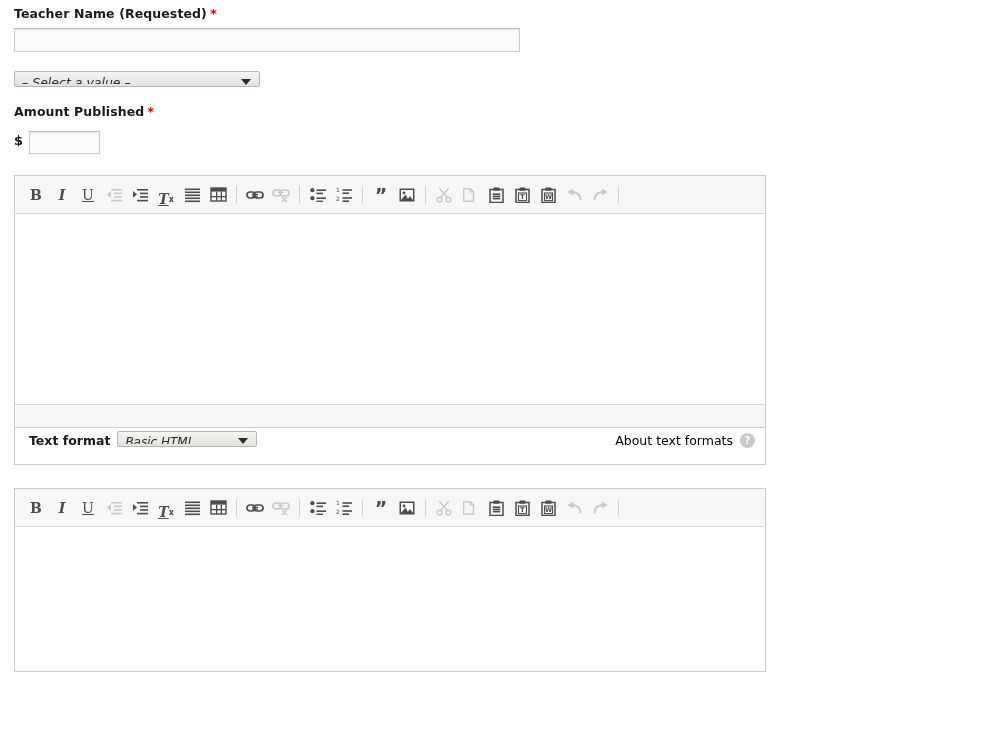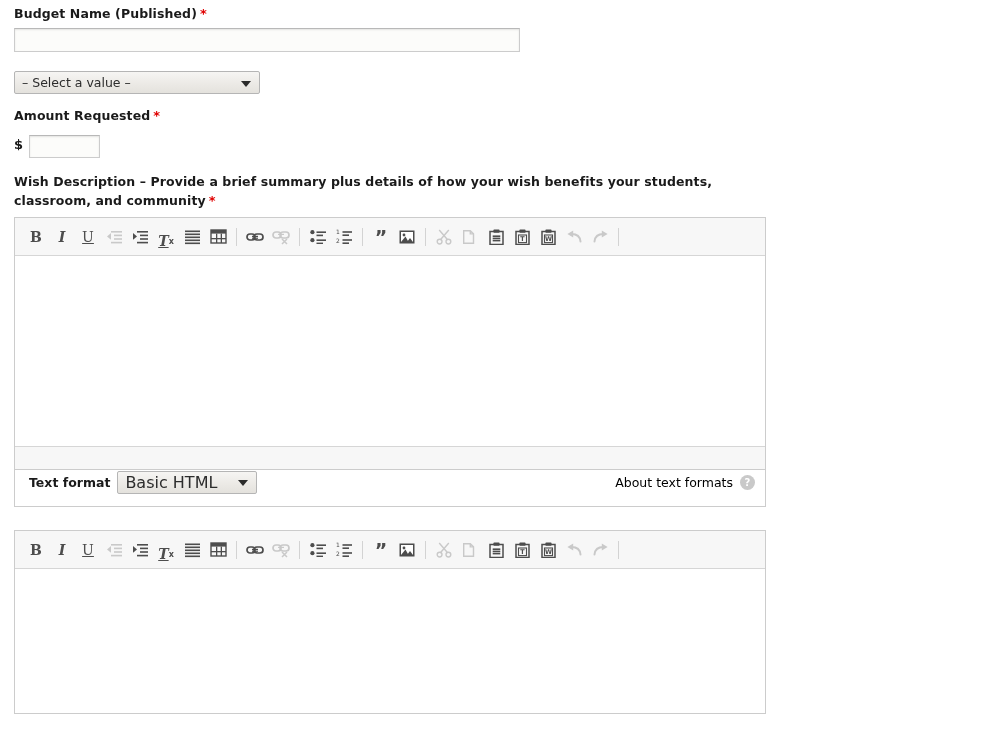--- a/index.html
+++ b/index.html
@@ -80,35 +80,36 @@
   .select-wrap {
     position: relative;
     display: inline-block;
     margin-top: 6px;
   }
   .styled-select {
     box-sizing: border-box;
     -webkit-appearance: none;
     -moz-appearance: none;
     appearance: none;
-    height: 23px;
+    height: 16px;
     width: 246px;
     padding: 1px 26px 2px 7px;
     border: 1px solid #b5b5b5;
     border-radius: 2px;
     background: linear-gradient(to bottom, #f6f5f3 0%, #eceae6 55%, #e4e2dd 100%);
     font-family: "DejaVu Sans", "Liberation Sans", sans-serif;
     font-size: 12.5px;
     color: #2c2c2c;
     line-height: 19px;
     outline: none;
+    font-style: italic;
   }
   .styled-select.small {
     width: 140px;
-    font-size: 16px;
+    font-size: 12px;
     padding-right: 24px;
   }
   .select-arrow {
     position: absolute;
     right: 9px;
     top: 50%;
     margin-top: -2px;
     width: 0; height: 0;
     border-left: 5px solid transparent;
     border-right: 5px solid transparent;
@@ -211,54 +212,51 @@
   .gap-c { height: 12px; }
   .gap-d { height: 16px; }
 </style>
 </head>
 <body>
 
 <div class="page">
 
   <div>
     <div class="field-label">
-      <span>Budget Name (Published)</span><span class="req">*</span>
+      <span>Teacher Name (Requested)</span><span class="req">*</span>
     </div>
     <input class="textfield" type="text" value="" style="">
   </div>
 
   <div class="gap-a"></div>
 
   <div>
     <span class="select-wrap">
       <select class="styled-select">
         <option>– Select a value –</option>
       </select>
       <span class="select-arrow"></span>
     </span>
   </div>
 
   <div class="gap-c"></div>
 
   <div>
     <div class="field-label">
-      <span>Amount Requested</span><span class="req">*</span>
+      <span>Amount Published</span><span class="req">*</span>
     </div>
     <div class="money-row">
       <span class="dollar-sign">$</span>
       <input class="textfield small" type="text" value="" style="">
     </div>
   </div>
 
   <div class="gap-b"></div>
 
   <div>
-    <div class="field-label wide">
-      <span>Wish Description – Provide a brief summary plus details of how your wish benefits your students, classroom, and community</span><span class="req">*</span>
-    </div>
 
     <div class="editor">
       <div class="editor-toolbar">
           <span class="tb-btn" style="font-weight: bold; font-style: normal; font-family: &quot;DejaVu Serif&quot;, serif; font-size: 14px;">B</span>
           <span class="tb-btn" style="font-weight: bold; font-style: italic; font-family: &quot;DejaVu Serif&quot;, serif; font-size: 14px;">I</span>
           <span class="tb-btn" style="font-weight: normal; font-style: normal; font-family: &quot;DejaVu Serif&quot;, serif; font-size: 14px; text-decoration: underline;">U</span>
           <span class="tb-btn dim">
             <svg xmlns="http://www.w3.org/2000/svg" width="17" height="17" viewBox="0 0 17 17">
               <rect x="5" y="3" width="11" height="1.6" fill="#c9c9c9"></rect>
               <rect x="8" y="6.6" width="8" height="1.6" fill="#c9c9c9"></rect>

